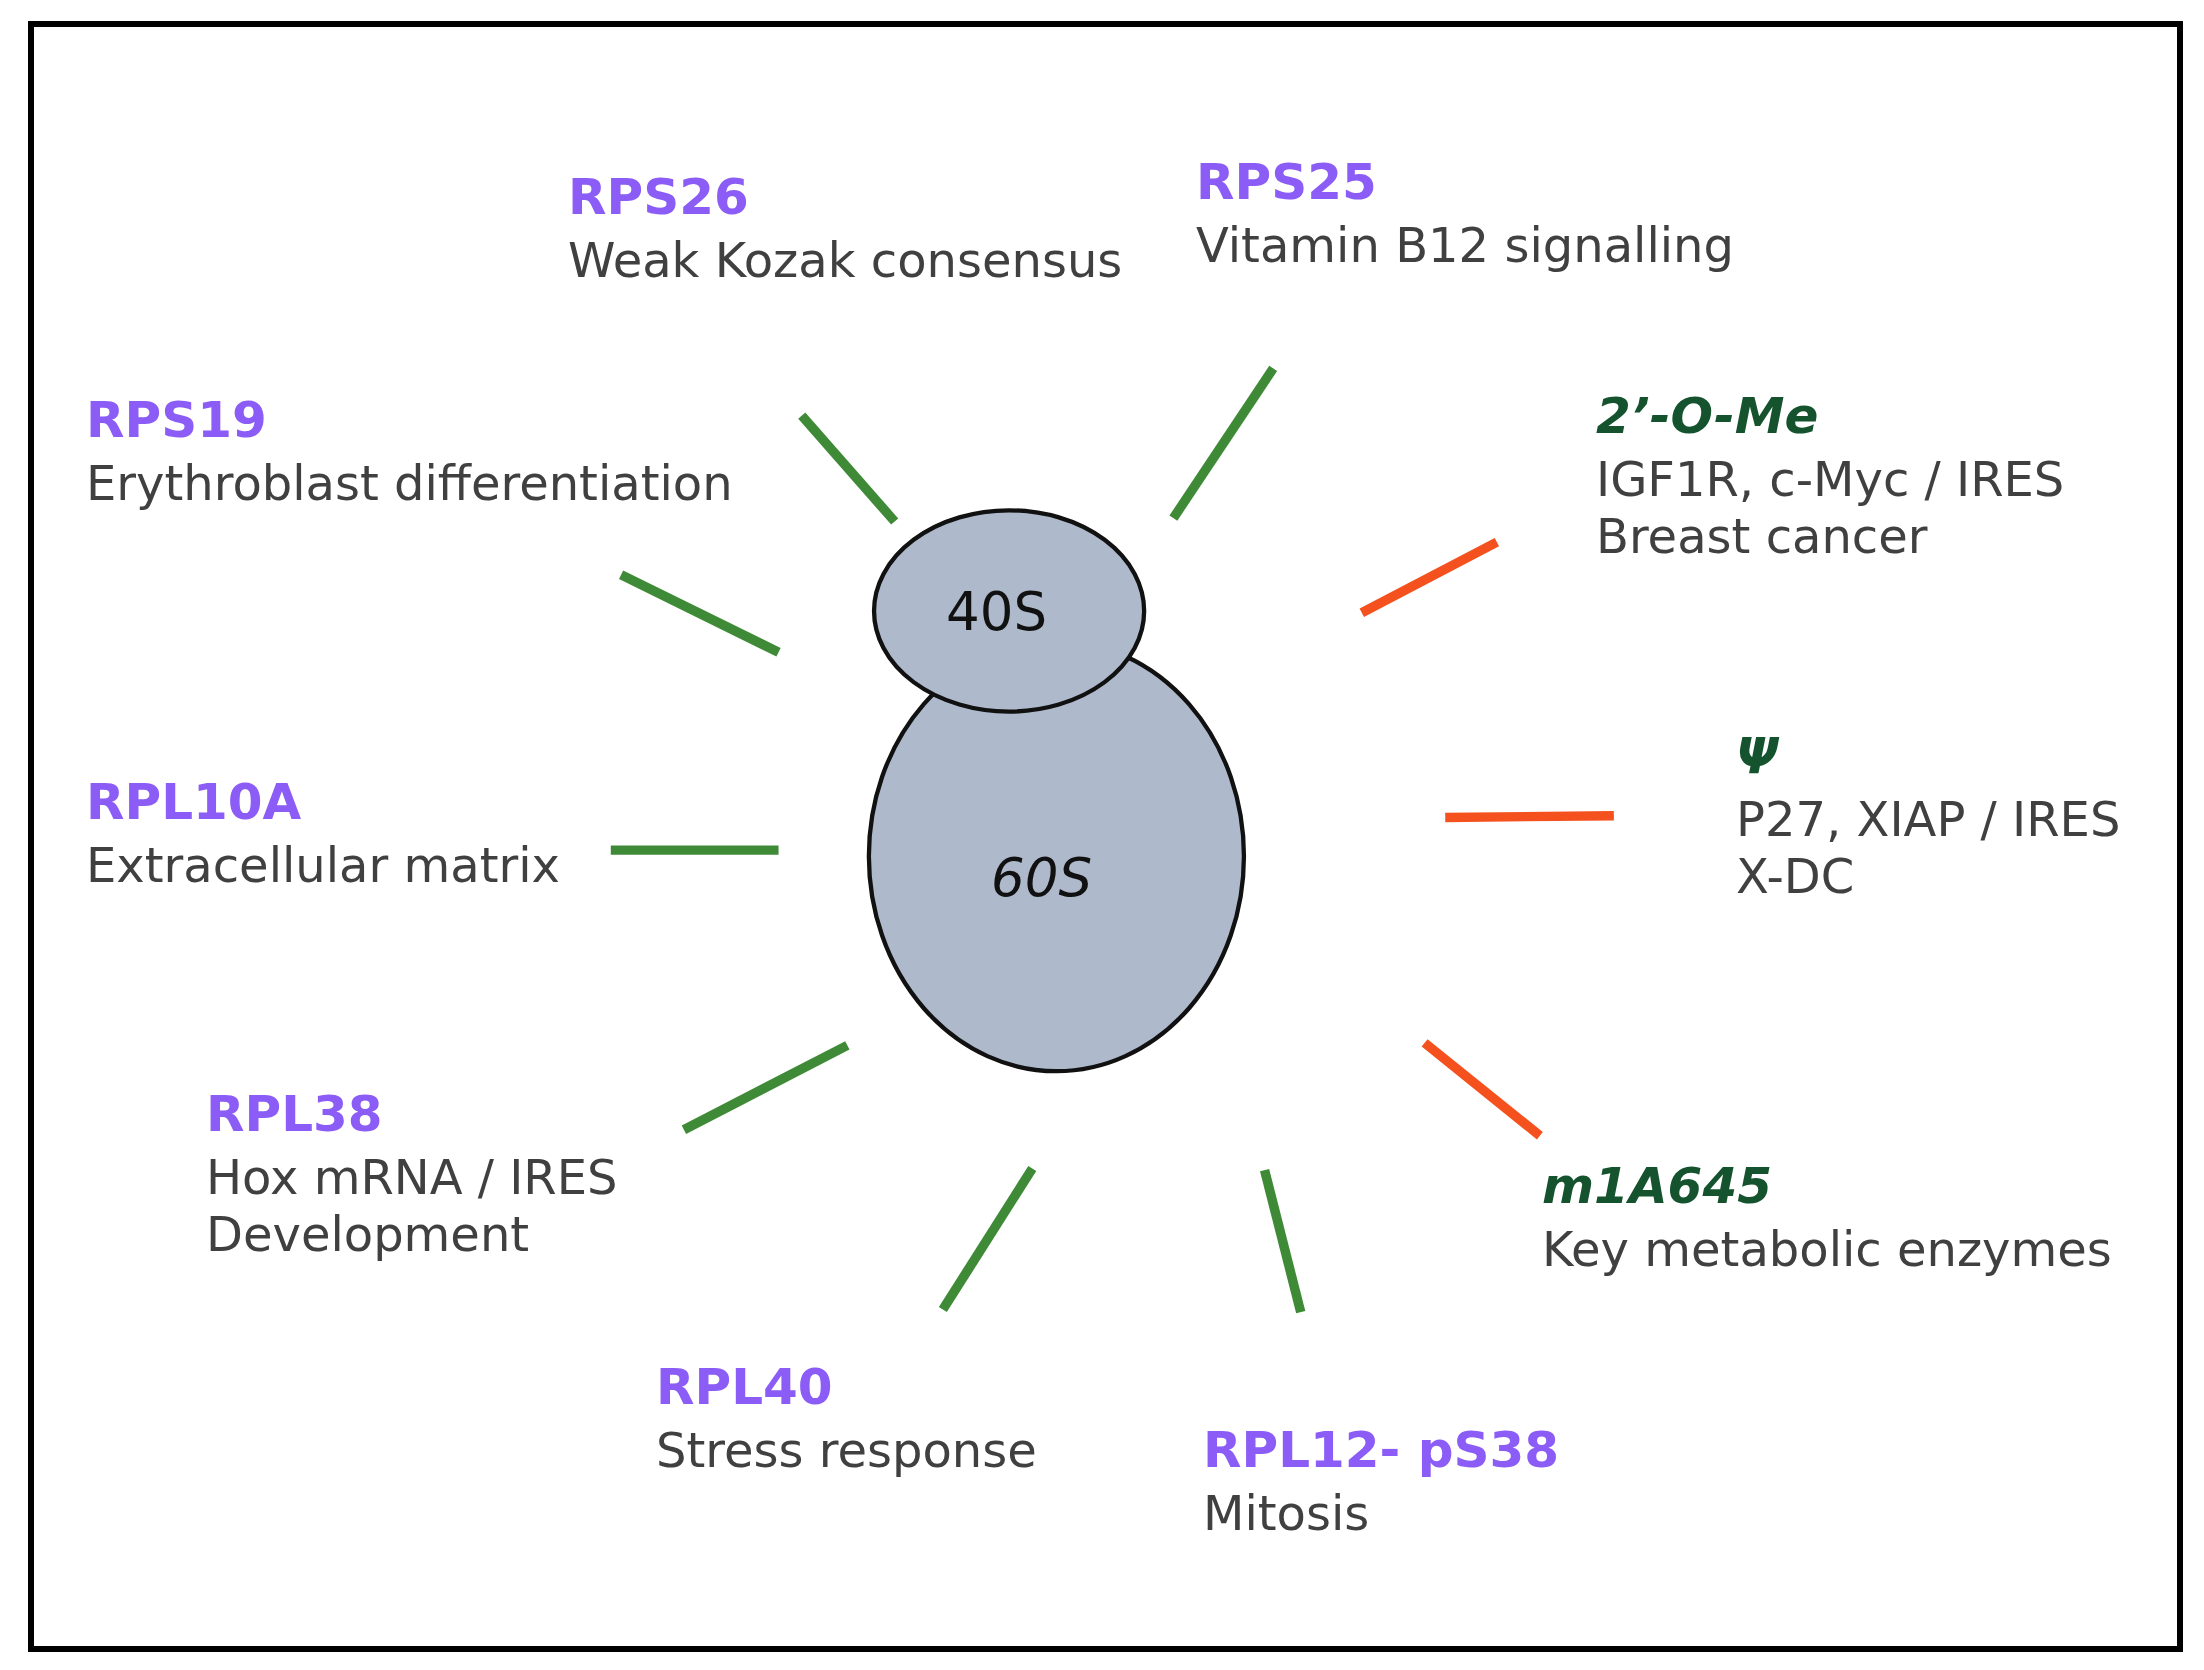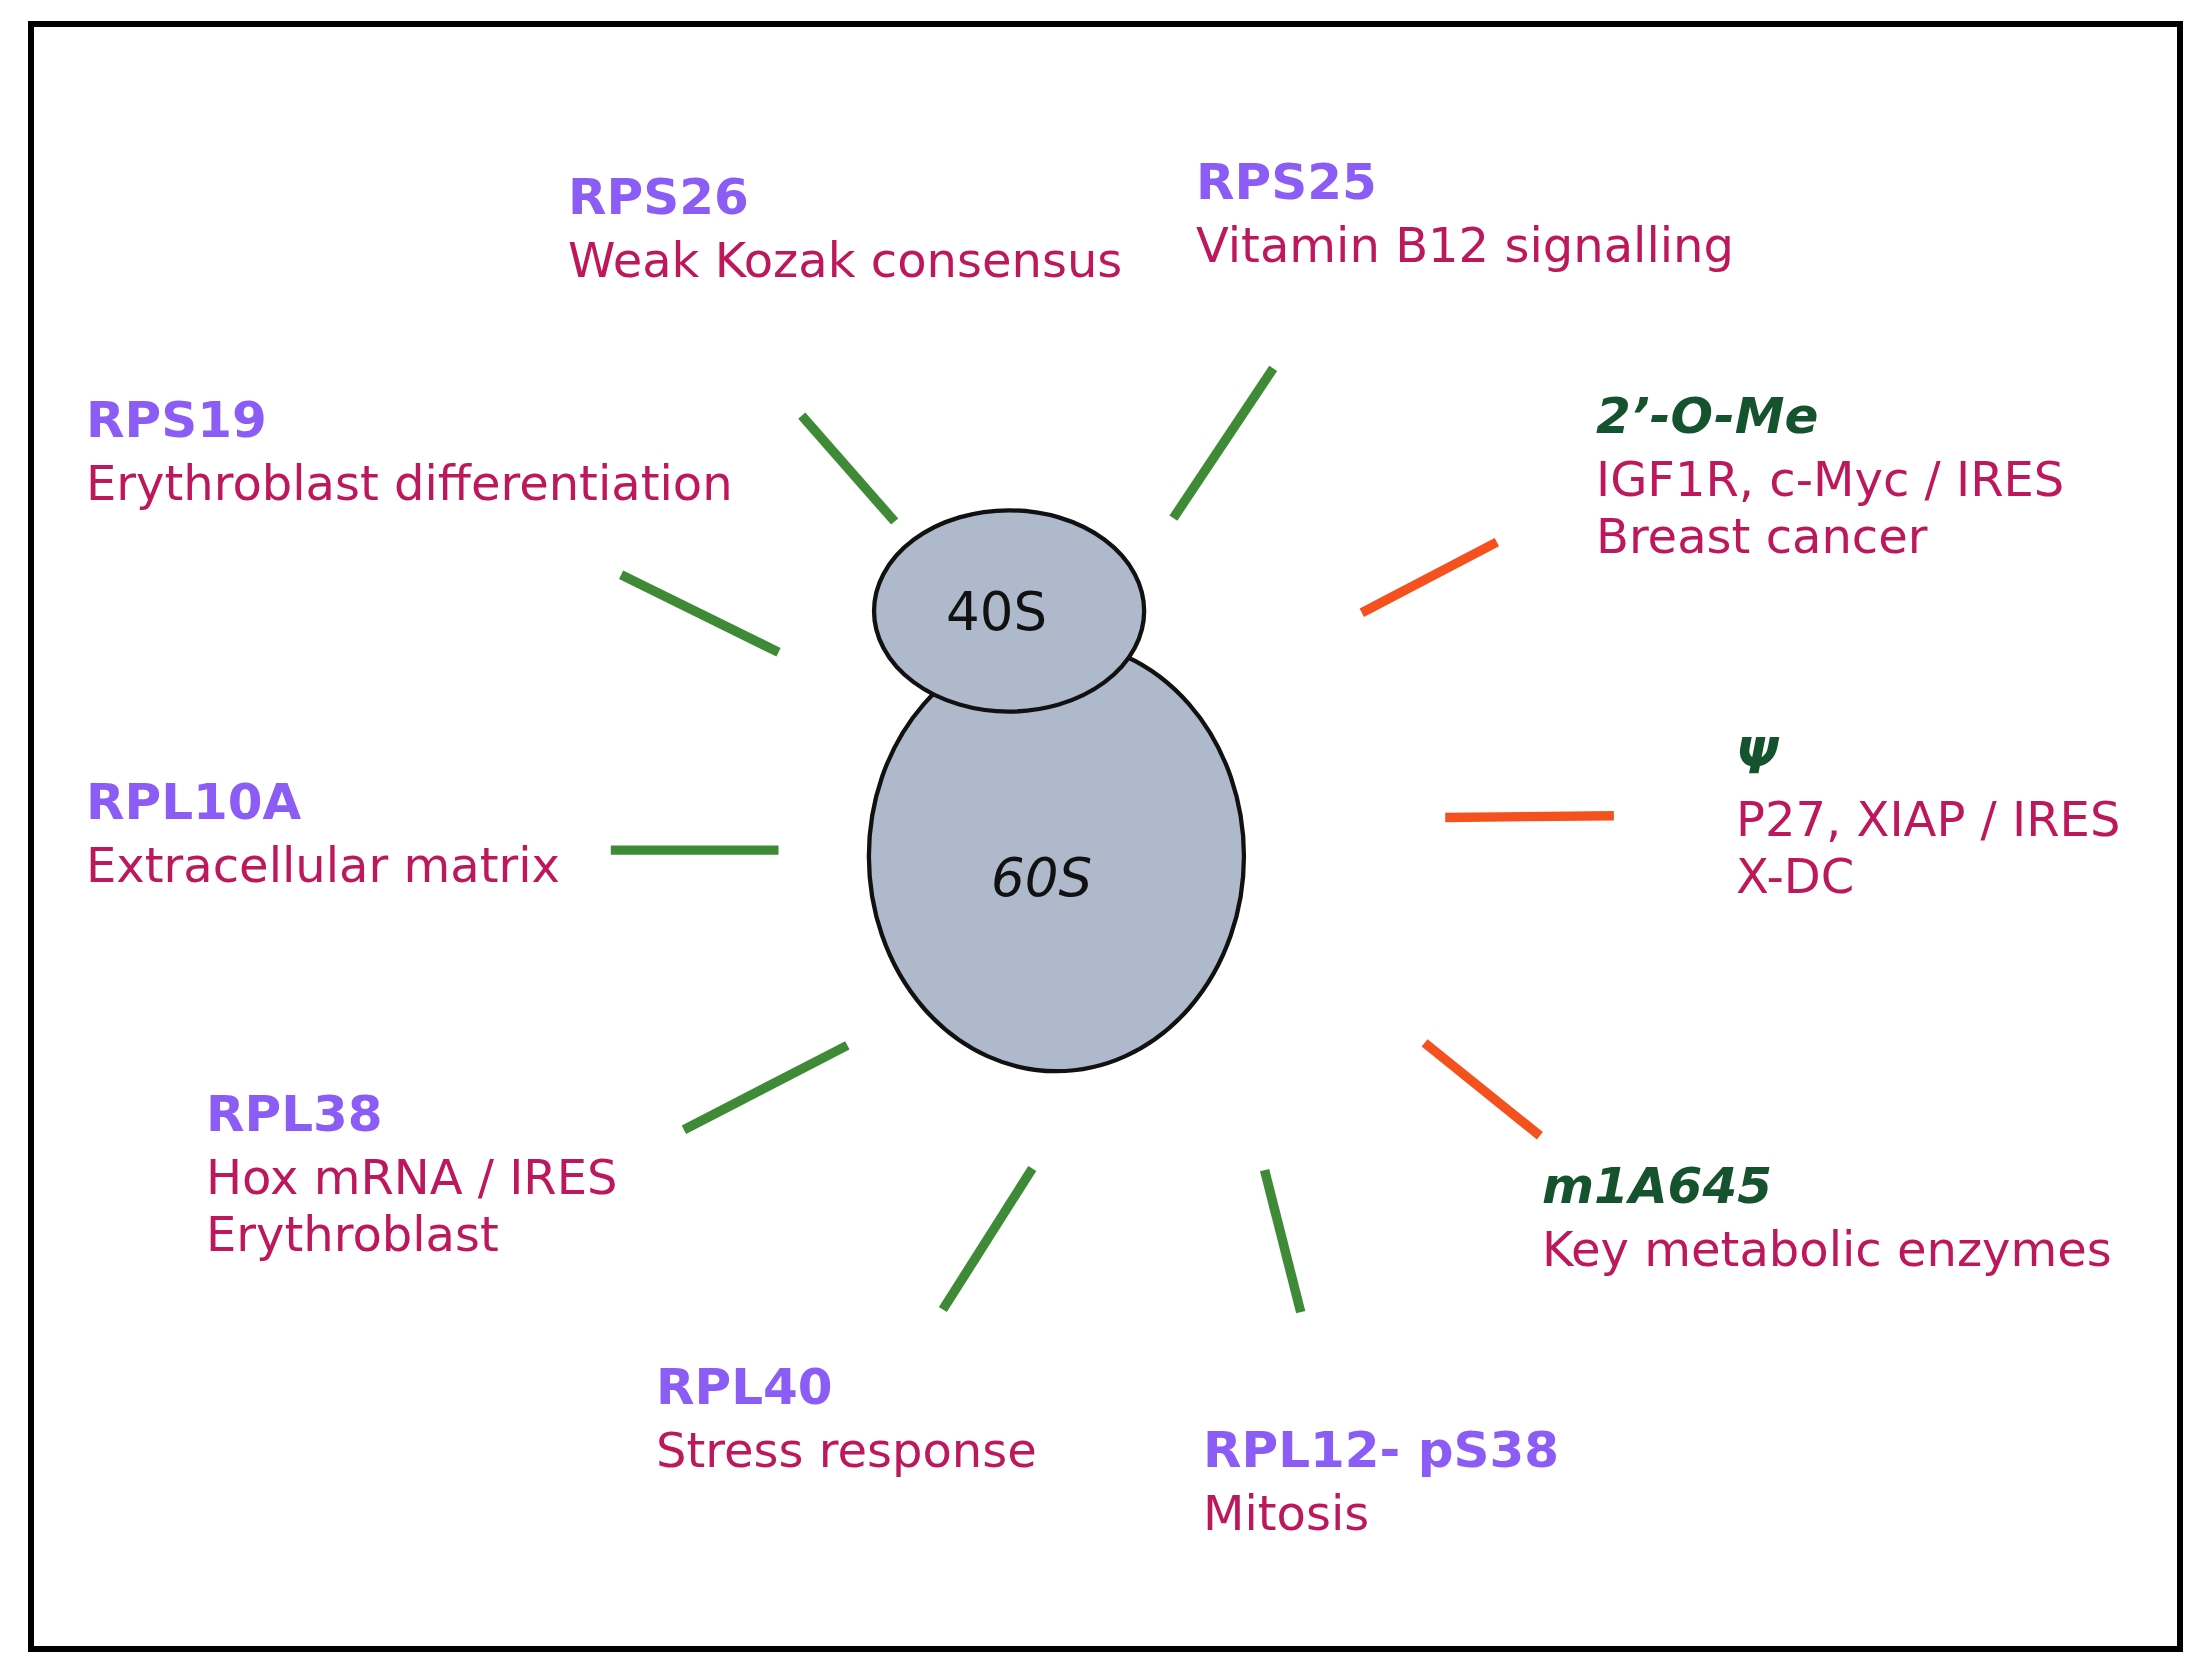--- a/index.html
+++ b/index.html
@@ -32,21 +32,21 @@
     font-weight:bold;
     font-size:50px;
     letter-spacing:0px;
     margin-bottom:5.2px;
   }
   .label .ttl.green{color:#8b5cf6;}
   .label .ttl.orange{color:#14532d;font-style:italic;}
   .label .ln{
     display:block;
     font-size:48px;
-    color:#be185d;
+    color:#404040;
     font-weight:normal;
   }
   .subunit-text{
     position:absolute;
     font-size:53px;
     color:#111111;
     font-weight:normal;
     white-space:nowrap;
   }
   svg{display:block;}
@@ -126,21 +126,21 @@
   </div>
 
   <div class="label" style="left:656px;top:1358px;">
     <span class="ttl green">RPL40</span>
     <span class="ln">Stress response</span>
   </div>
 
   <div class="label" style="left:206px;top:1065px;margin-top:20px;">
     <span class="ttl green">RPL38</span>
     <span class="ln">Hox mRNA / IRES</span>
-    <span class="ln">Erythroblast</span>
+    <span class="ln">Development</span>
   </div>
 
   <div class="label" style="left:86px;top:773px;">
     <span class="ttl green">RPL10A</span>
     <span class="ln">Extracellular matrix</span>
   </div>
 
 </div>
 
 

